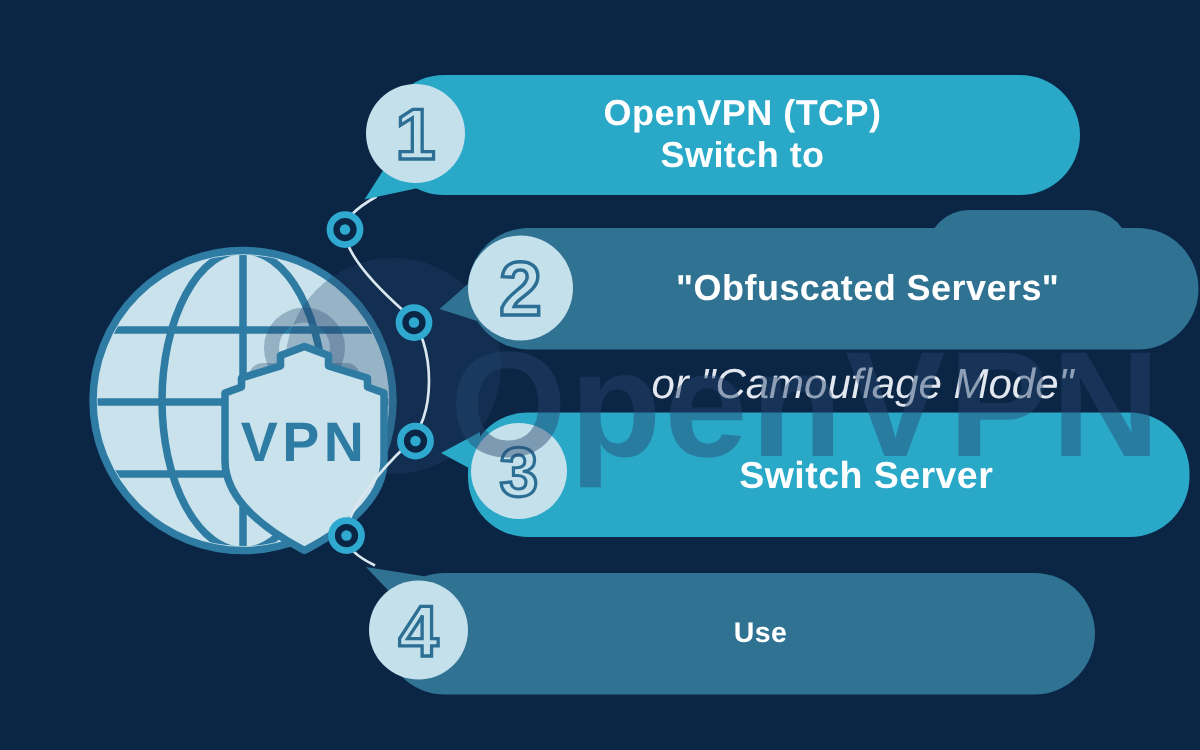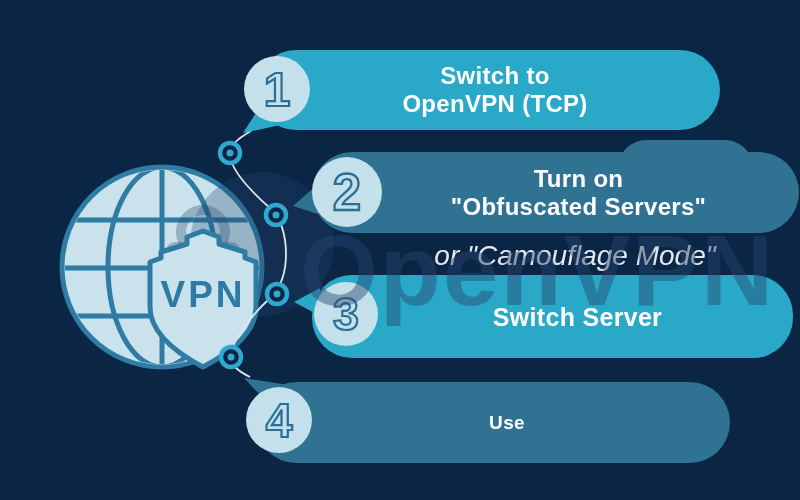--- a/index.html
+++ b/index.html
@@ -110,31 +110,30 @@
       <g>
         <circle cx="231" cy="357" r="10" fill="#0b2545" stroke="#2fa9cf" stroke-width="4.5"></circle>
         <circle cx="231" cy="357" r="3.5" fill="#2fa9cf"></circle>
       </g>
     </g>
   </svg>
 
   <div class="cap2 steel"></div>
 
   <div class="bubble cyan b1">
+    <span>OpenVPN (TCP)</span>
     <span>Switch to</span>
-    <span>OpenVPN (TCP)</span>
   </div>
   <div class="numcircle n1">
     <svg viewBox="0 0 66 66">
       <text x="33" y="50" text-anchor="middle" font-size="48" font-weight="bold" font-family="Liberation Sans, sans-serif" fill="none" stroke="#2d6f94" stroke-width="2.2">1</text>
     </svg>
   </div>
 
   <div class="bubble steel b2">
-    <span>Turn on</span>
     <span>"Obfuscated Servers"</span>
   </div>
   <div class="numcircle n2">
     <svg viewBox="0 0 66 66">
       <text x="33" y="50" text-anchor="middle" font-size="48" font-weight="bold" font-family="Liberation Sans, sans-serif" fill="none" stroke="#2d6f94" stroke-width="2.2">2</text>
     </svg>
   </div>
 
   <div class="note">or "Camouflage Mode"</div>
 

